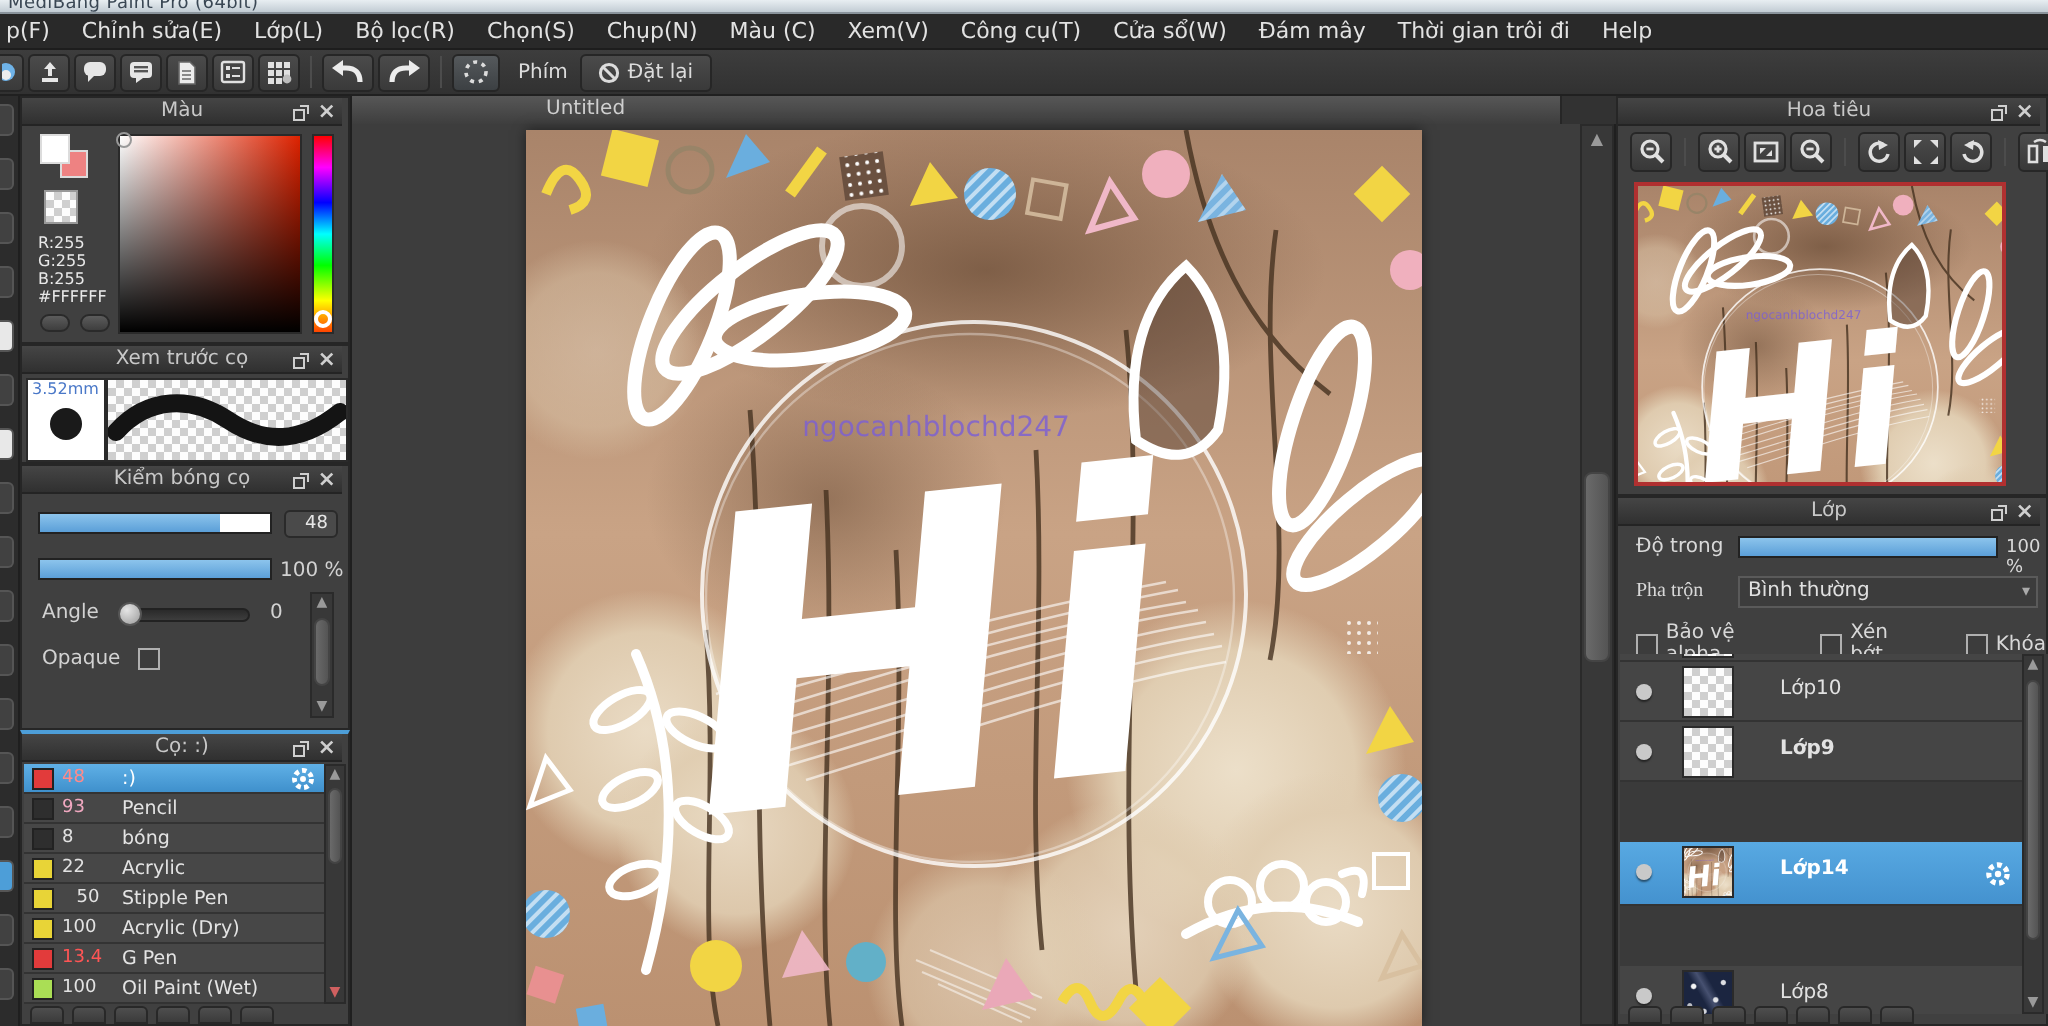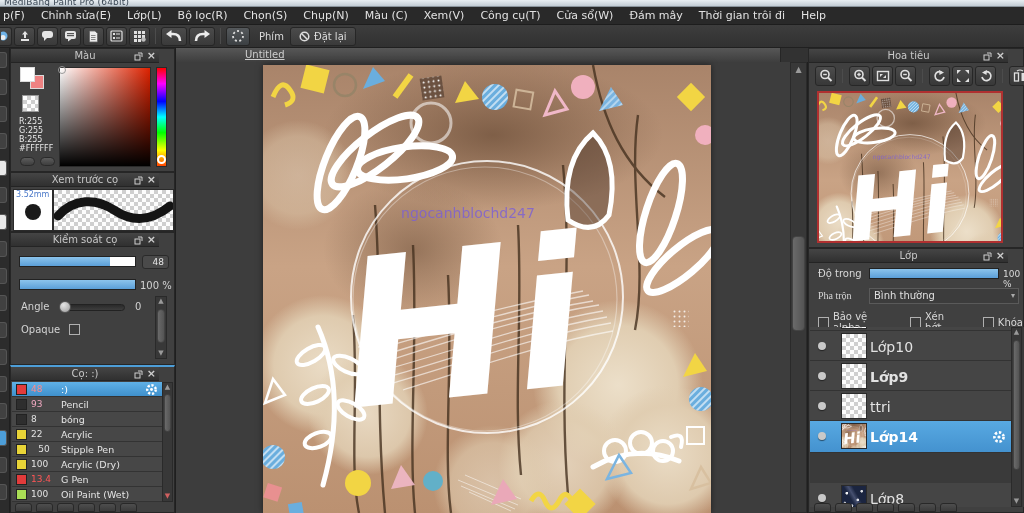--- a/index.html
+++ b/index.html
@@ -20,21 +20,21 @@
   .tb-reset{height:19px;padding:0 8px;background:linear-gradient(#4b4b4b,#3a3a3a);border:1px solid #262626;border-radius:3px;display:flex;align-items:center;gap:4px;font-size:10px;color:#dcdcdc;}
 
   
   #tool-strip{left:0;top:48px;width:10px;height:465px;background:#2c2c2c;border-right:1px solid #1f1f1f;}
   .strip-ico{position:absolute;left:0;width:7px;height:16px;background:#414141;border:1px solid #555;border-left:none;border-radius:0 3px 3px 0;}
   .strip-ico.white{background:#e8e8e8;}
   .strip-ico.blue{background:#4d9ed8;}
 
   
   .panel{position:absolute;background:#404040;border:1px solid #262626;}
-  .panel-header{position:absolute;left:0;top:0;right:15px;height:14px;background:linear-gradient(#454545,#303030);border-bottom:1px solid #242424;}
+  .panel-header{position:absolute;left:0;top:0;right:3px;height:14px;background:linear-gradient(#454545,#303030);border-bottom:1px solid #242424;}
   .panel-title{position:absolute;left:0;right:0;text-align:center;font-size:10px;line-height:14px;color:#c8c8c8;}
   .ph-icons{position:absolute;right:3px;top:2px;display:flex;gap:4px;align-items:center;z-index:3;}
   .ph-close{font-size:11px;line-height:10px;color:#cfcfcf;font-weight:bold;}
 
   
   .swatch{position:absolute;border:1px solid #dcdcdc;}
   #grad-box{position:absolute;left:48px;top:18px;width:92px;height:100px;border:1px solid #2a2a2a;
     background:linear-gradient(to bottom,rgba(0,0,0,0),#000),linear-gradient(to right,#fff,#dd2200);}
   #grad-cursor{position:absolute;left:-2px;top:-2px;width:8px;height:8px;border:1.5px solid #999;border-radius:50%;}
   #hue-bar{position:absolute;left:145px;top:18px;width:11px;height:100px;border:1px solid #2a2a2a;
@@ -68,34 +68,34 @@
   .brush-sw{width:11px;height:11px;margin-left:4px;border:1px solid #222;flex:none;}
   .brush-num{width:26px;margin-left:4px;font-size:9px;flex:none;}
   .brush-name{font-size:9.5px;color:#e4e4e4;margin-left:4px;white-space:nowrap;}
   .brush-row.selected .brush-name{color:#fff;}
   .gear{position:absolute;right:4px;top:1px;}
 
   
   #canvas-area{left:175px;top:48px;width:633px;height:465px;background:#3d3d3d;border-left:1px solid #1f1f1f;border-right:1px solid #1f1f1f;}
   #tab-bar{position:absolute;left:0;top:0;width:633px;height:14px;background:#323232;}
   #tab-active{position:absolute;left:0;top:0;width:605px;height:14px;background:linear-gradient(#575757,#3e3e3e);border-right:1px solid #262626;}
-  #tab-active span{font-size:10px;color:#cfcfcf;line-height:14px;padding-left:69px;display:block;text-decoration:underline;}
+  #tab-active span{font-size:10px;color:#cfcfcf;line-height:14px;padding-left:97px;display:block;}
   #canvas-img{position:absolute;left:87px;top:17px;width:448px;height:448px;box-shadow:0 0 6px rgba(0,0,0,.5);}
 
   
   .nav-btn{width:21px;height:20px;background:linear-gradient(#4c4c4c,#383838);border:1px solid #272727;border-radius:3px;display:flex;align-items:center;justify-content:center;}
   #nav-thumb-frame{position:absolute;left:8px;top:42px;width:186px;height:152px;border:2px solid #b03030;background:#222;}
   .ctrl-label{font-size:10px;color:#d8d8d8;}
   .dropdown{position:absolute;background:#3c3c3c;border:1px solid #5a5a5a;color:#e0e0e0;font-size:10px;padding:1px 4px;}
   .dd-caret{position:absolute;right:3px;top:2px;font-size:8px;color:#aaa;}
   .layer-row{position:absolute;left:0;width:204px;height:30px;background:#454545;border-bottom:1px solid #333;}
   .layer-row.selected{background:linear-gradient(#58a9e2,#4492cf);}
   .layer-dot{position:absolute;left:8px;top:11px;width:8px;height:8px;border-radius:50%;background:#c9c9c9;box-shadow:0 1px 1px rgba(0,0,0,.5);}
   .layer-thumb{position:absolute;left:31px;top:2px;width:26px;height:26px;border:1px solid #2a2a2a;}
-  .layer-name{position:absolute;left:60px;top:8px;font-size:14px;color:#e2e2e2;}
+  .layer-name{position:absolute;left:80px;top:8px;font-size:10px;color:#e2e2e2;}
   .layer-row.selected .layer-name{color:#fff;font-weight:bold;}
   .thumb-dark{background:linear-gradient(180deg,#6a5038 0%,#3a2c1e 45%,#1e150e 100%),
     linear-gradient(90deg,transparent 30%,rgba(190,150,110,.45) 48%,rgba(190,150,110,.45) 56%,transparent 72%);background-blend-mode:overlay;}
   .thumb-night{background-color:#1b2540;background-image:
     radial-gradient(circle at 20% 30%,rgba(255,255,255,.95) 1px,transparent 1.7px),
     radial-gradient(circle at 66% 58%,rgba(255,255,255,.85) 1px,transparent 1.7px),
     radial-gradient(circle at 42% 82%,rgba(255,255,255,.8) 1px,transparent 1.6px),
     radial-gradient(circle at 82% 22%,rgba(255,255,255,.85) 1px,transparent 1.6px),
     radial-gradient(circle at 12% 70%,rgba(255,255,255,.7) 1px,transparent 1.5px),
     linear-gradient(60deg,transparent 40%,rgba(200,210,255,.25) 52%,transparent 64%);}
@@ -283,21 +283,21 @@
     </div>
     <div class="abs checker" style="left:42px;top:16px;width:121px;height:42px;border:1px solid #2a2a2a;">
       <svg width="119" height="40" viewBox="0 0 119 40">
         <path d="M4 26 C 20 8, 42 8, 60 20 S 96 32, 116 16" stroke="#141414" stroke-width="9" fill="none" stroke-linecap="round"></path>
       </svg>
     </div>
   </div>
 
   <div class="panel" style="left:10px;top:232px;width:165px;height:133px;">
     <div class="panel-header">
-      <div class="panel-title">Kiểm soát cọ</div>
+      <div class="panel-title">Kiểm bóng cọ</div>
       <div class="ph-icons">
         <svg width="9" height="9" viewBox="0 0 9 9">
             <rect x="1" y="3" width="5" height="5" fill="none" stroke="#cfcfcf"></rect>
             <path d="M4 1 H8 V5" fill="none" stroke="#cfcfcf"></path>
           </svg>
         <span class="ph-close">×</span>
       </div>
     </div>
     <div class="slider-track" style="left:8px;top:23px;width:117px;">
       <div class="slider-fill" style="width:78%;"></div>
@@ -651,25 +651,20 @@
       <div class="layer-row" style="top:4px;">
         <div class="layer-dot"></div>
         <div class="layer-thumb checker"></div>
         <span class="layer-name">Lớp10</span>
       </div>
       <div class="layer-row" style="top:34px;font-weight:bold;">
         <div class="layer-dot"></div>
         <div class="layer-thumb checker"></div>
         <span class="layer-name">Lớp9</span>
       </div>
-      <div class="layer-row" style="top:64px;">
-        <div class="layer-dot"></div>
-        <div class="layer-thumb checker"></div>
-        <span class="layer-name">ttri</span>
-      </div>
       <div class="layer-row selected" style="top:94px;height:32px;">
         <div class="layer-dot"></div>
         <div class="layer-thumb" style="overflow:hidden;background:#c9a385;">
           <svg width="24" height="24" viewBox="60 60 340 340">
               <use href="#artwork"></use>
             </svg>
         </div>
         <span class="layer-name">Lớp14</span>
         <svg class="abs" style="right:8px;top:9px;" width="14" height="14" viewBox="0 0 14 14">
             <circle cx="7" cy="7" r="4.6" fill="none" stroke="#fff" stroke-width="2.6" stroke-dasharray="2.4 1.8"></circle>

